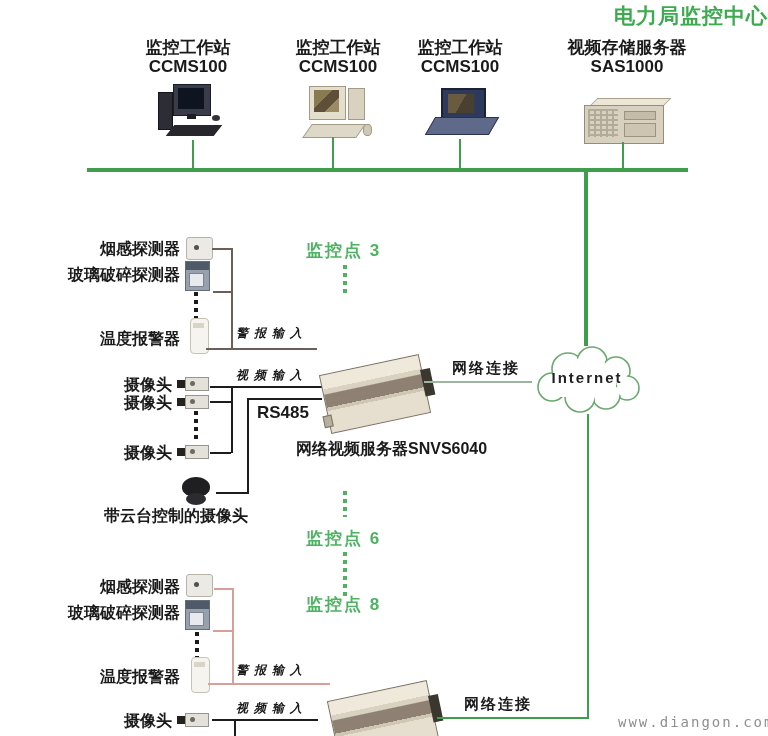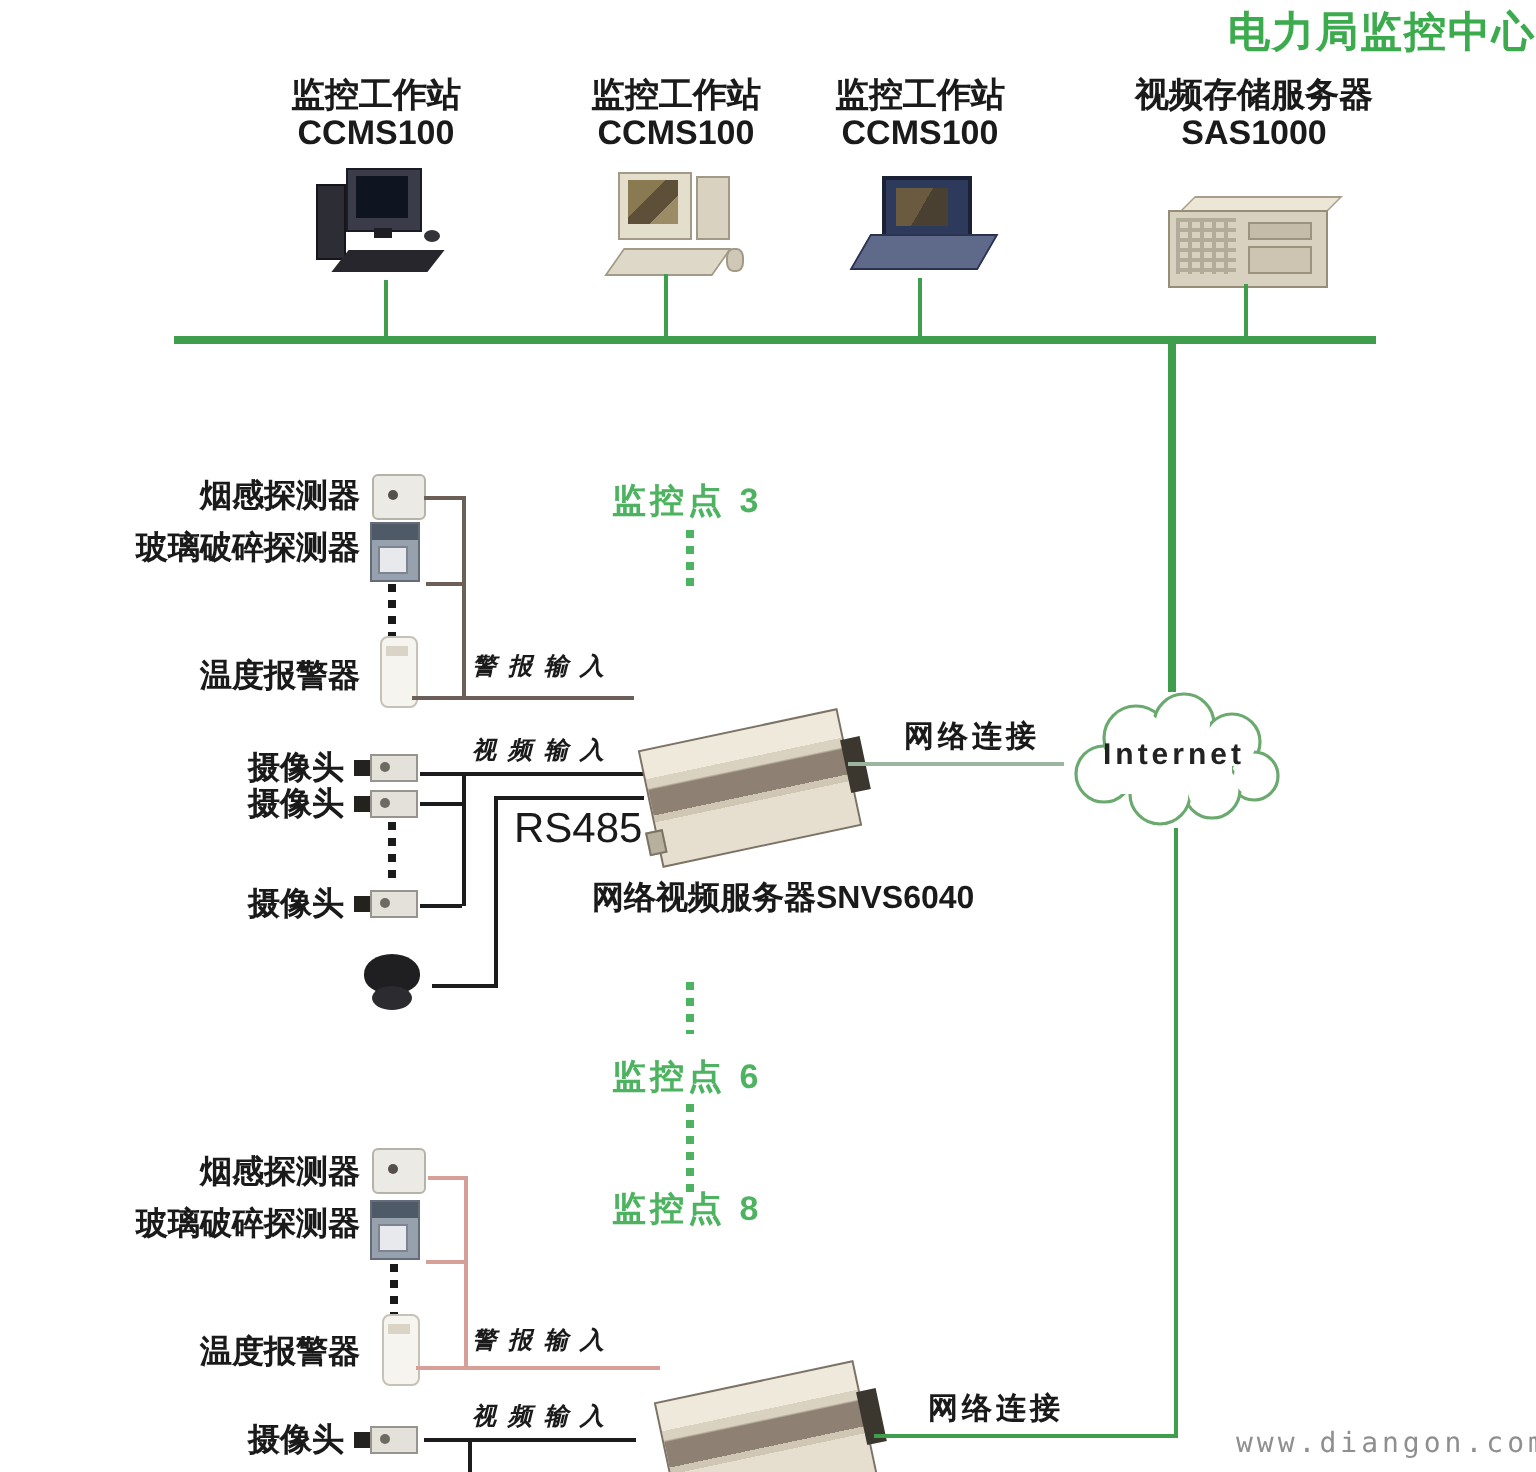--- a/index.html
+++ b/index.html
@@ -7,21 +7,21 @@
     position:relative;width:768px;height:736px;overflow:hidden;background:#fff;
     font-family:"Liberation Sans","DejaVu Sans",sans-serif;color:#1a1a1a;
   }
   .abs{position:absolute;}
   .lbl{font-weight:bold;font-size:16px;line-height:18px;white-space:nowrap;}
   .lbl-r{text-align:right;}
   .title{font-size:21px;font-weight:bold;color:var(--green-text);text-align:right;letter-spacing:1px;}
   .ws-label{font-size:17px;font-weight:bold;text-align:center;line-height:19px;white-space:nowrap;}
   .green-point{font-size:17px;font-weight:bold;color:var(--point-green);letter-spacing:2px;white-space:nowrap;}
   .io-label{font-size:12px;font-weight:bold;letter-spacing:6px;white-space:nowrap;font-style:italic;}
-  .rs-label{font-size:21px;font-weight:normal;white-space:nowrap;}
+  .rs-label{font-size:17px;font-weight:bold;white-space:nowrap;}
   .net-label{font-size:15px;font-weight:bold;letter-spacing:2px;white-space:nowrap;}
   .nvs-label{font-size:16px;font-weight:bold;white-space:nowrap;}
   .watermark{font-family:"DejaVu Sans Mono","Liberation Mono",monospace;font-size:14px;color:#8f8f8f;letter-spacing:2px;white-space:nowrap;}
 
   .hline,.vline{position:absolute;}
   .busline{background:var(--green);}
   .greenline{background:var(--green);}
   .blackline{background:var(--black-line);}
   .darkline{background:#6b5f58;}
   .pinkline{background:var(--pink-line);}
@@ -191,20 +191,21 @@
   <div class="hline blackline" style="left:210px;top:452px;width:21px;height:2px;"></div>
   <div class="hline blackline" style="left:247px;top:398px;width:75px;height:2px;"></div>
   <div class="vline blackline" style="left:247px;top:398px;width:2px;height:96px;"></div>
   <div class="hline blackline" style="left:216px;top:492px;width:33px;height:2px;"></div>
   <div class="abs rs-label" style="left:257px;top:403px;">RS485</div>
 
   <div class="abs ptz-i" style="left:179px;top:477px;">
       <div class="head"></div>
       <div class="base"></div>
     </div>
+  <div class="abs lbl" style="left:104px;top:507px;">带云台控制的摄像头</div>
 
   <div class="abs vsrv" style="left:324px;top:364px;">
       <div class="jack"></div>
       <div class="foot"></div>
     </div>
   <div class="abs nvs-label" style="left:296px;top:439px;">网络视频服务器SNVS6040</div>
 
   <div class="hline grayline" style="left:424px;top:381px;width:108px;height:2px;"></div>
   <div class="abs net-label" style="left:452px;top:359px;">网络连接</div>
   <div class="abs cloud-wrap" style="left:528px;top:343px;">

